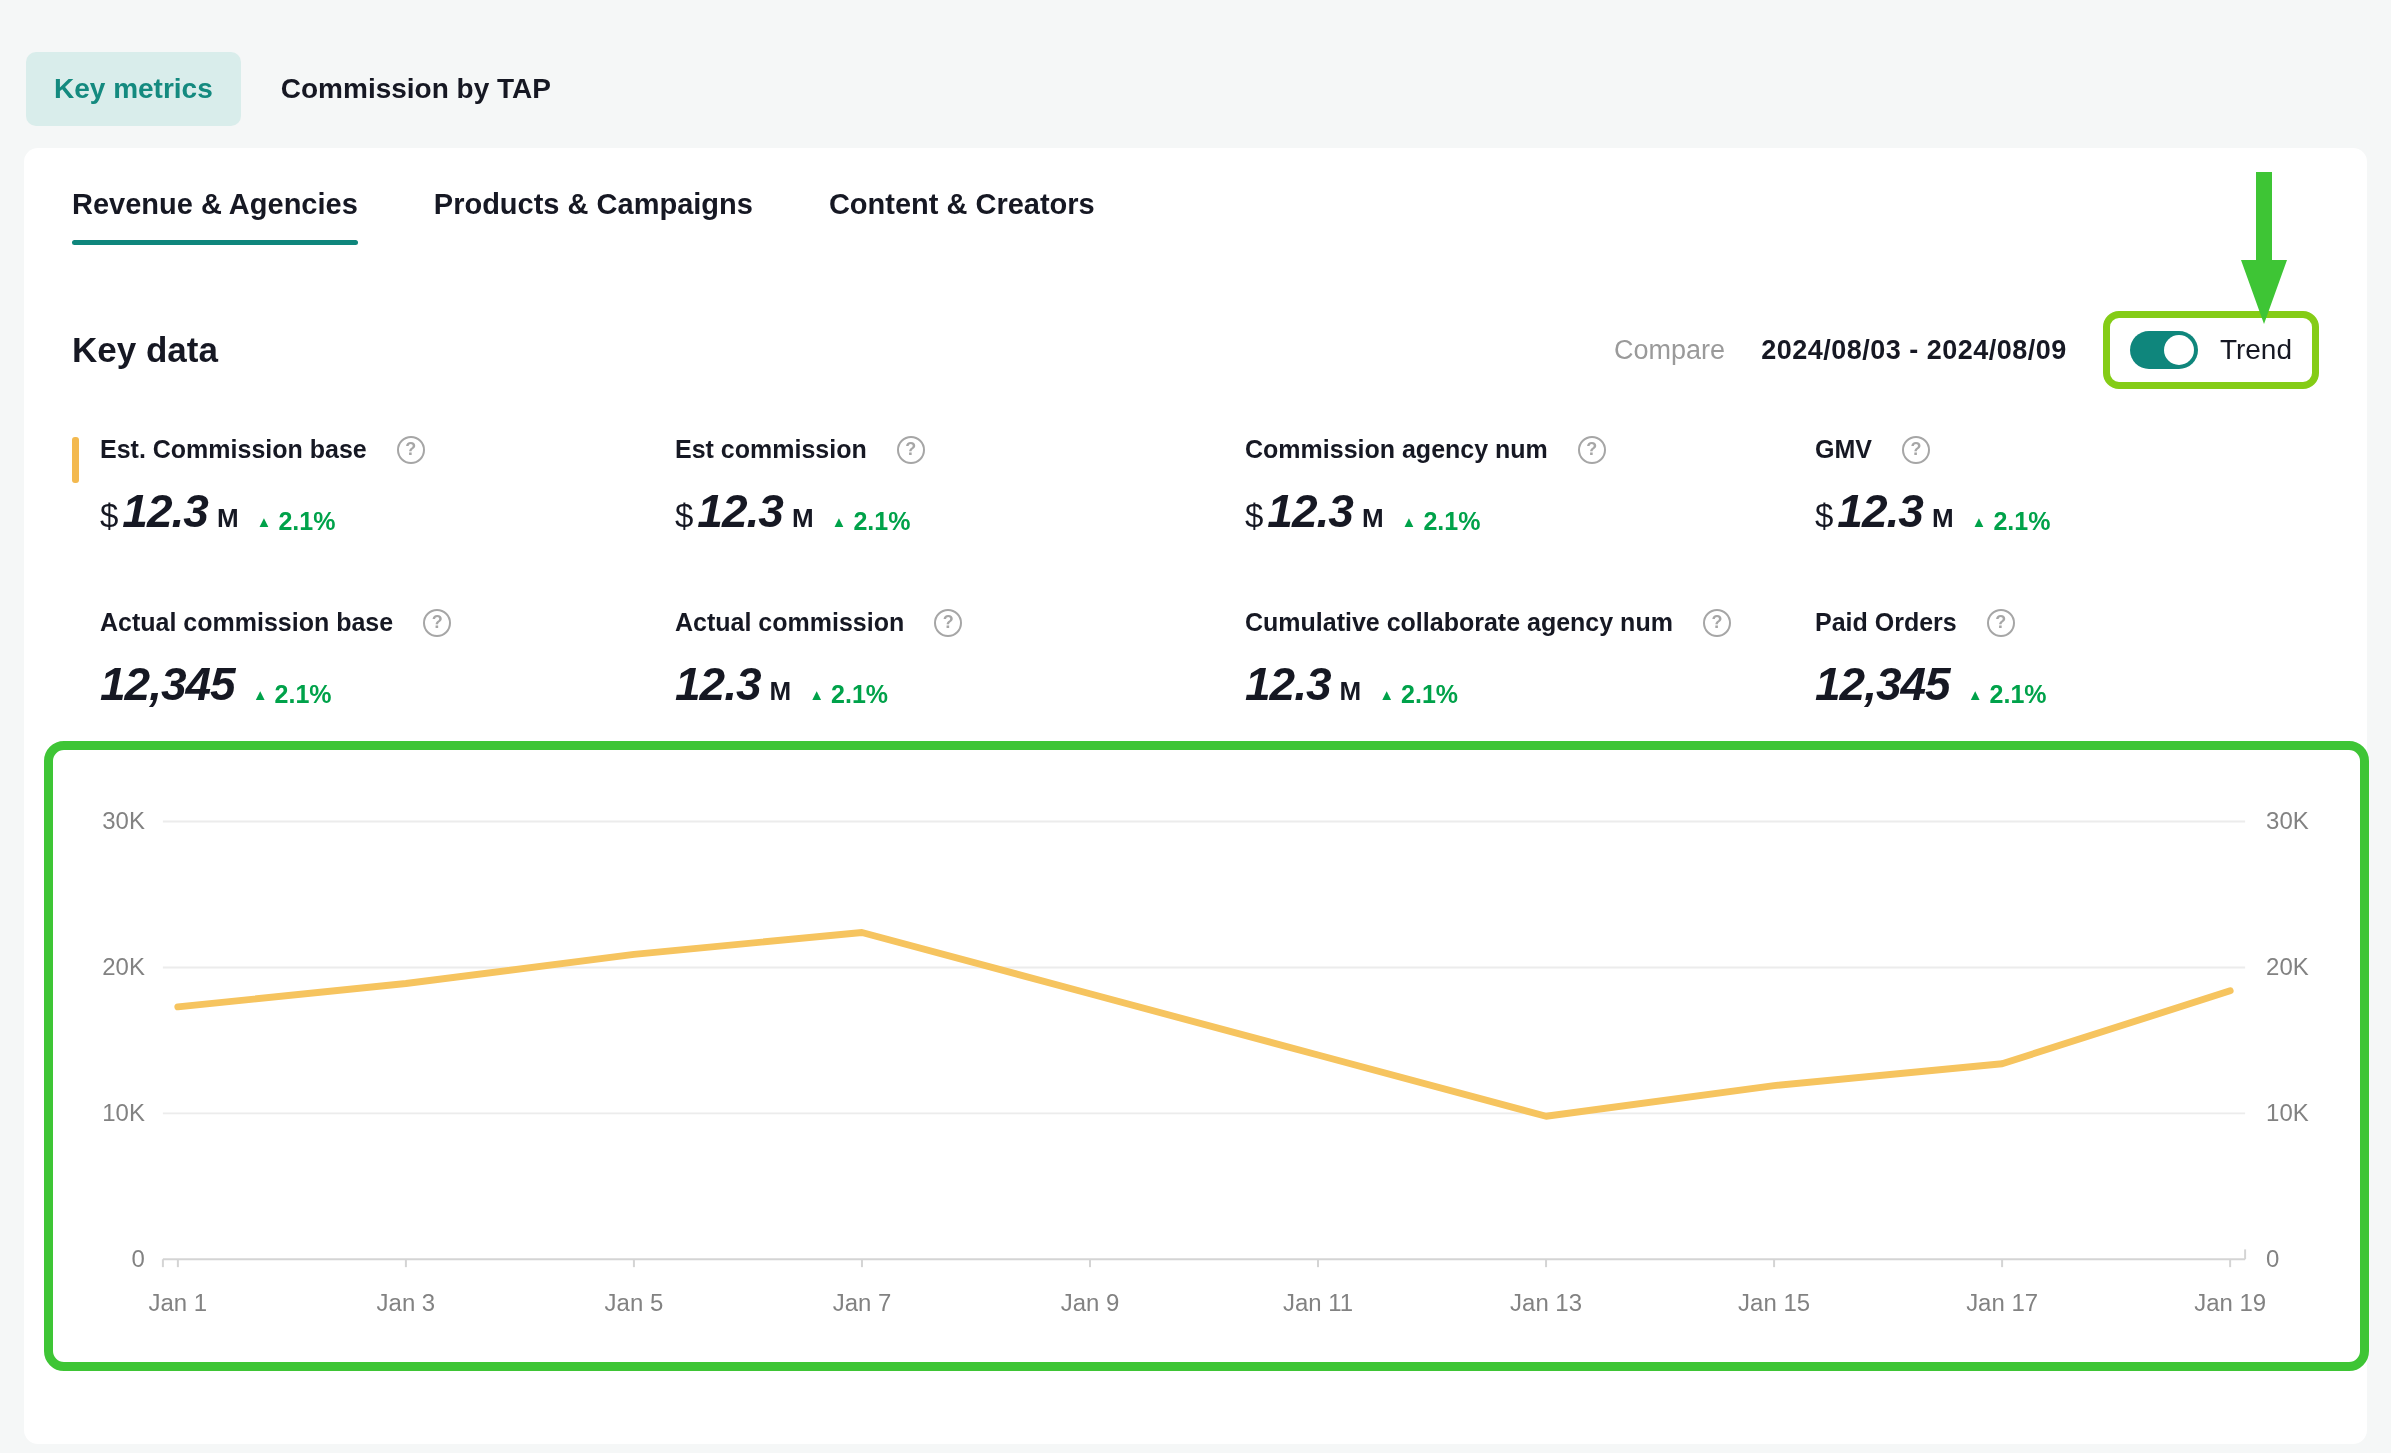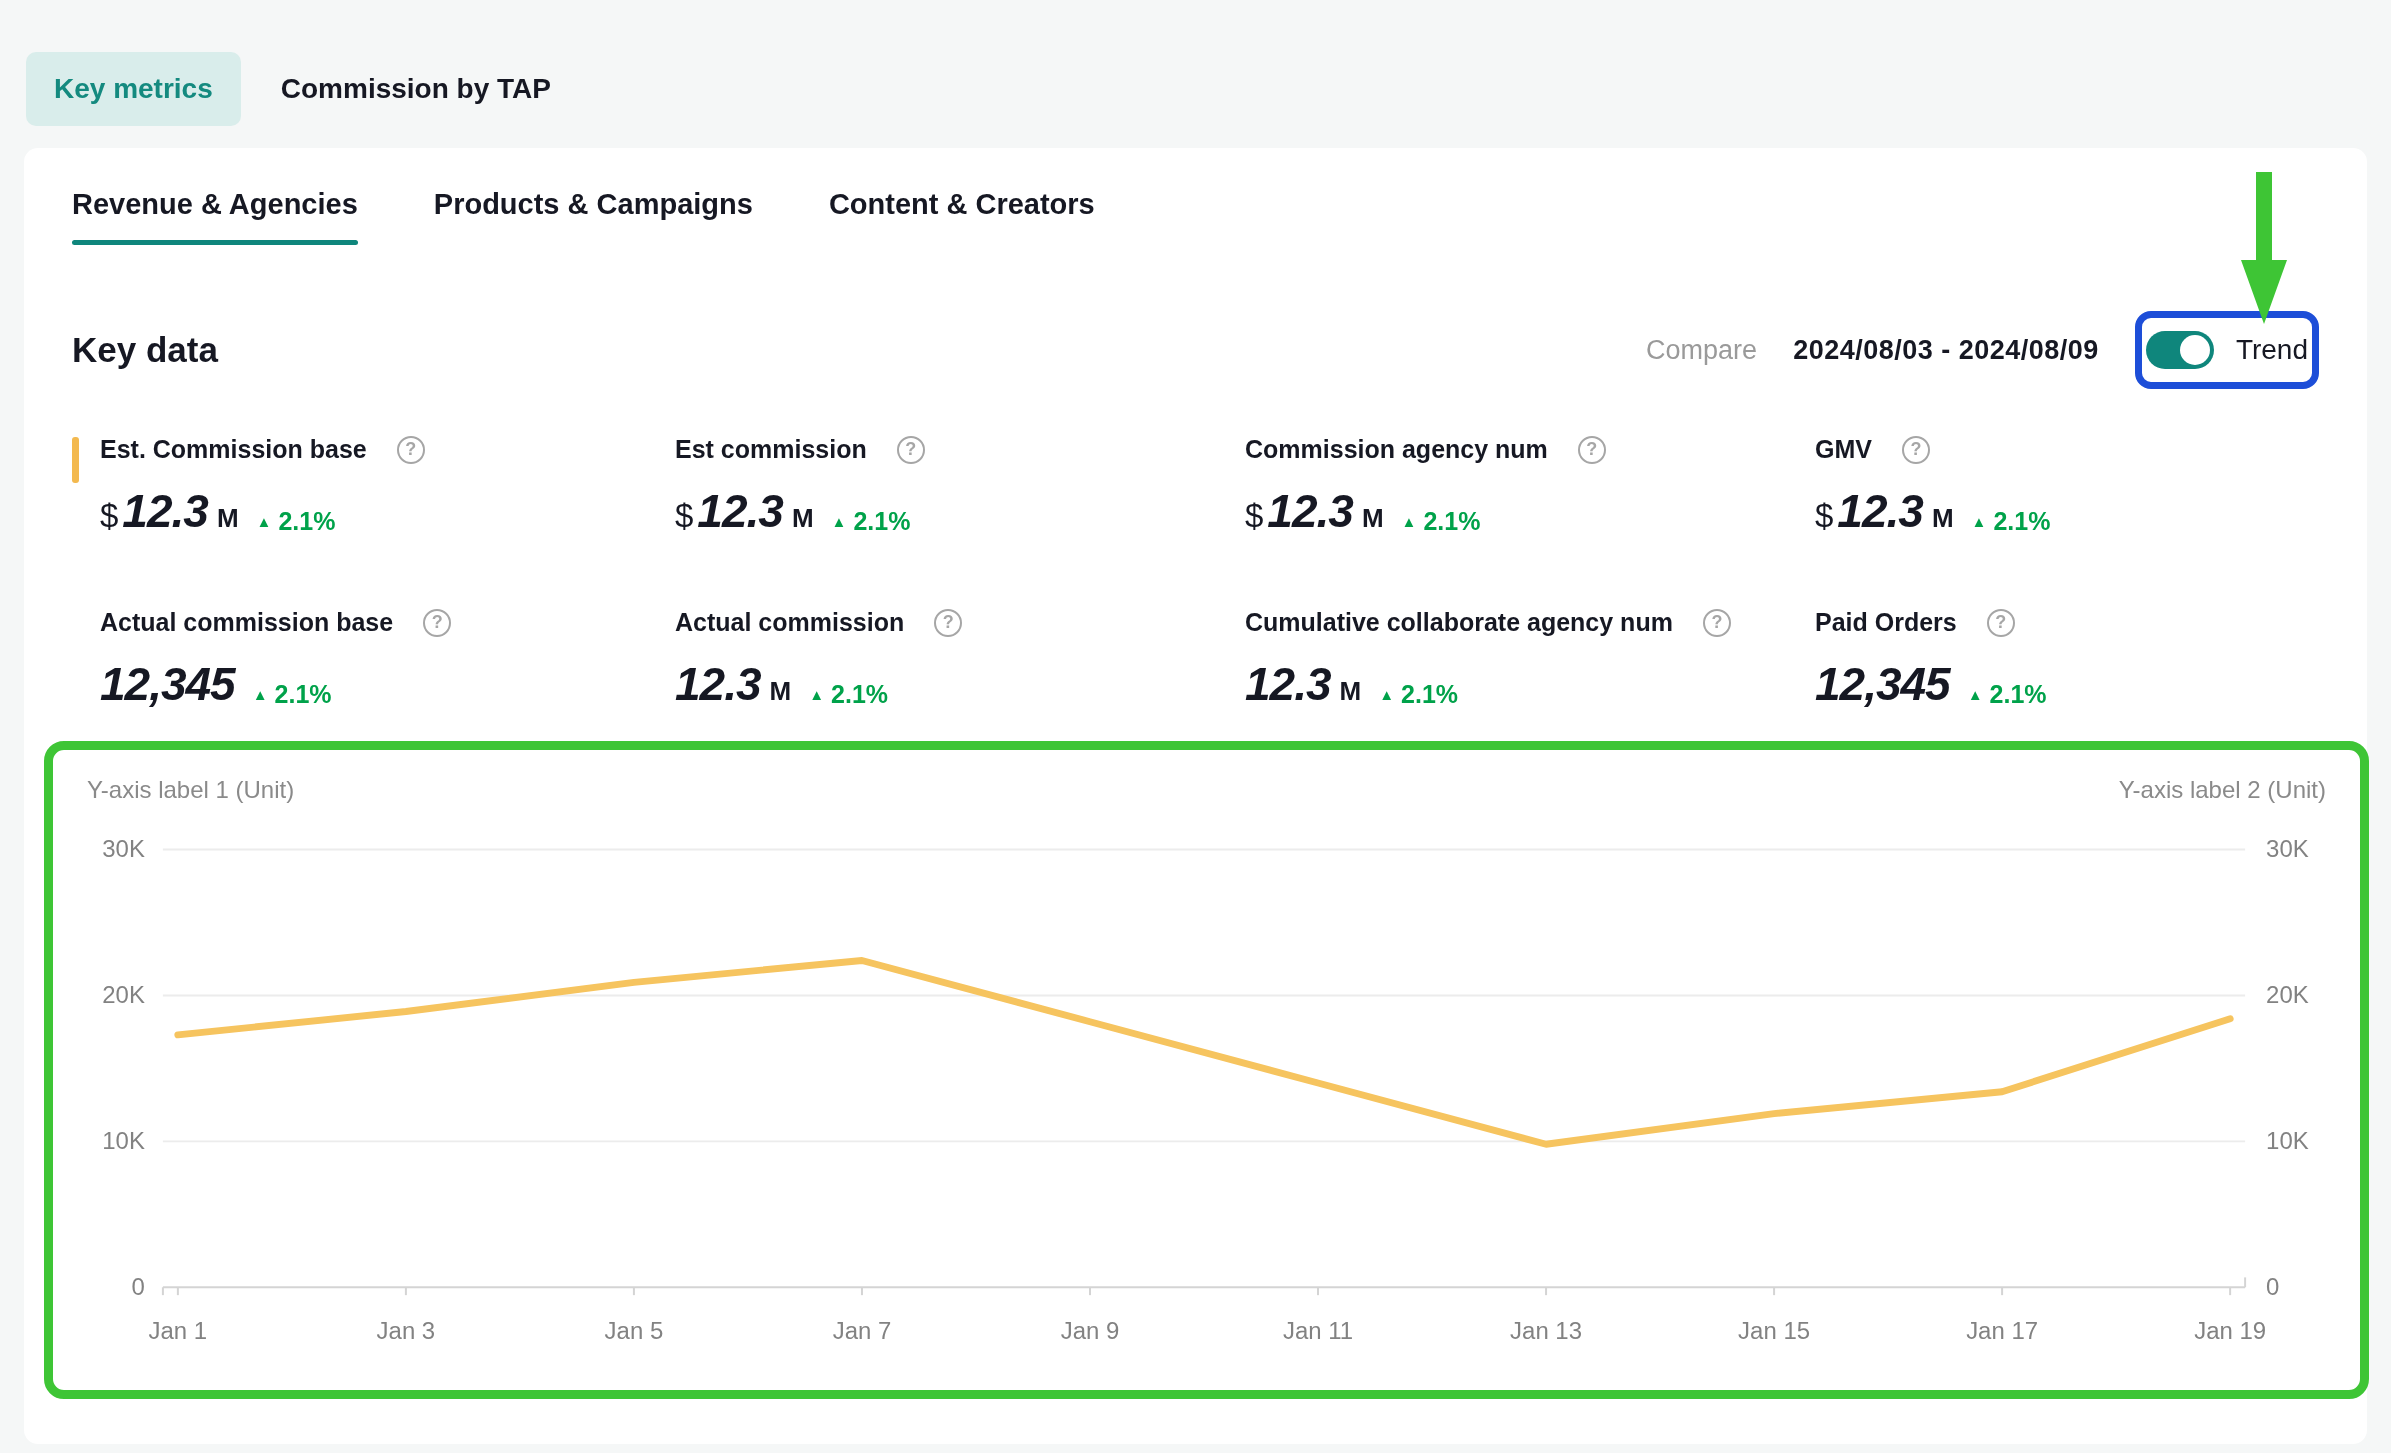--- a/index.html
+++ b/index.html
@@ -40,22 +40,22 @@
 
   
   .key-header { display:flex; align-items:center; justify-content:space-between; margin-top:66px; }
   .key-title { font-size:35px; font-weight:700; }
   .header-right { display:flex; align-items:center; gap:36px; }
   .compare { color:#9a9a9a; font-size:27px; }
   .date-range { font-size:27px; font-weight:600; letter-spacing:0.5px; }
 
   .toggle-box {
     display:flex; align-items:center; gap:22px;
-    border:7px solid #1d4ed8; border-radius:16px;
-    padding:13px 4px; background:#fff;
+    border:7px solid #84cc16; border-radius:16px;
+    padding:13px 20px; background:#fff;
   }
   .switch {
     position:relative; width:68px; height:38px; border-radius:19px;
     background:#0f867c; cursor:pointer; flex:0 0 auto;
   }
   .switch .knob {
     position:absolute; top:4px; width:30px; height:30px;
     border-radius:50%; background:#ffffff;
   }
   .switch.on .knob { right:4px; }
@@ -275,24 +275,20 @@
 
           <span class="delta">
             <span class="tri">▲</span>
             <span class="pct">2.1%</span>
           </span>
         </div>
       </div>
     </div>
 
     <div class="chart-frame">
-      <div class="chart-titles">
-        <span>Y-axis label 1 (Unit)</span>
-        <span>Y-axis label 2 (Unit)</span>
-      </div>
       <svg id="chart-svg" class="chart-svg" viewBox="0 0 2250 560" preserveAspectRatio="none">
           <line x1="80" y1="472" x2="2165" y2="472" stroke="#d4d4d4" stroke-width="2"></line>
           <text x="62" y="480" text-anchor="end" font-size="24" fill="#828282">0</text>
           <text x="2186" y="480" text-anchor="start" font-size="24" fill="#828282">0</text>
           <line x1="80" y1="324" x2="2165" y2="324" stroke="#ececec" stroke-width="2"></line>
           <text x="62" y="332" text-anchor="end" font-size="24" fill="#828282">10K</text>
           <text x="2186" y="332" text-anchor="start" font-size="24" fill="#828282">10K</text>
           <line x1="80" y1="176" x2="2165" y2="176" stroke="#ececec" stroke-width="2"></line>
           <text x="62" y="184" text-anchor="end" font-size="24" fill="#828282">20K</text>
           <text x="2186" y="184" text-anchor="start" font-size="24" fill="#828282">20K</text>

